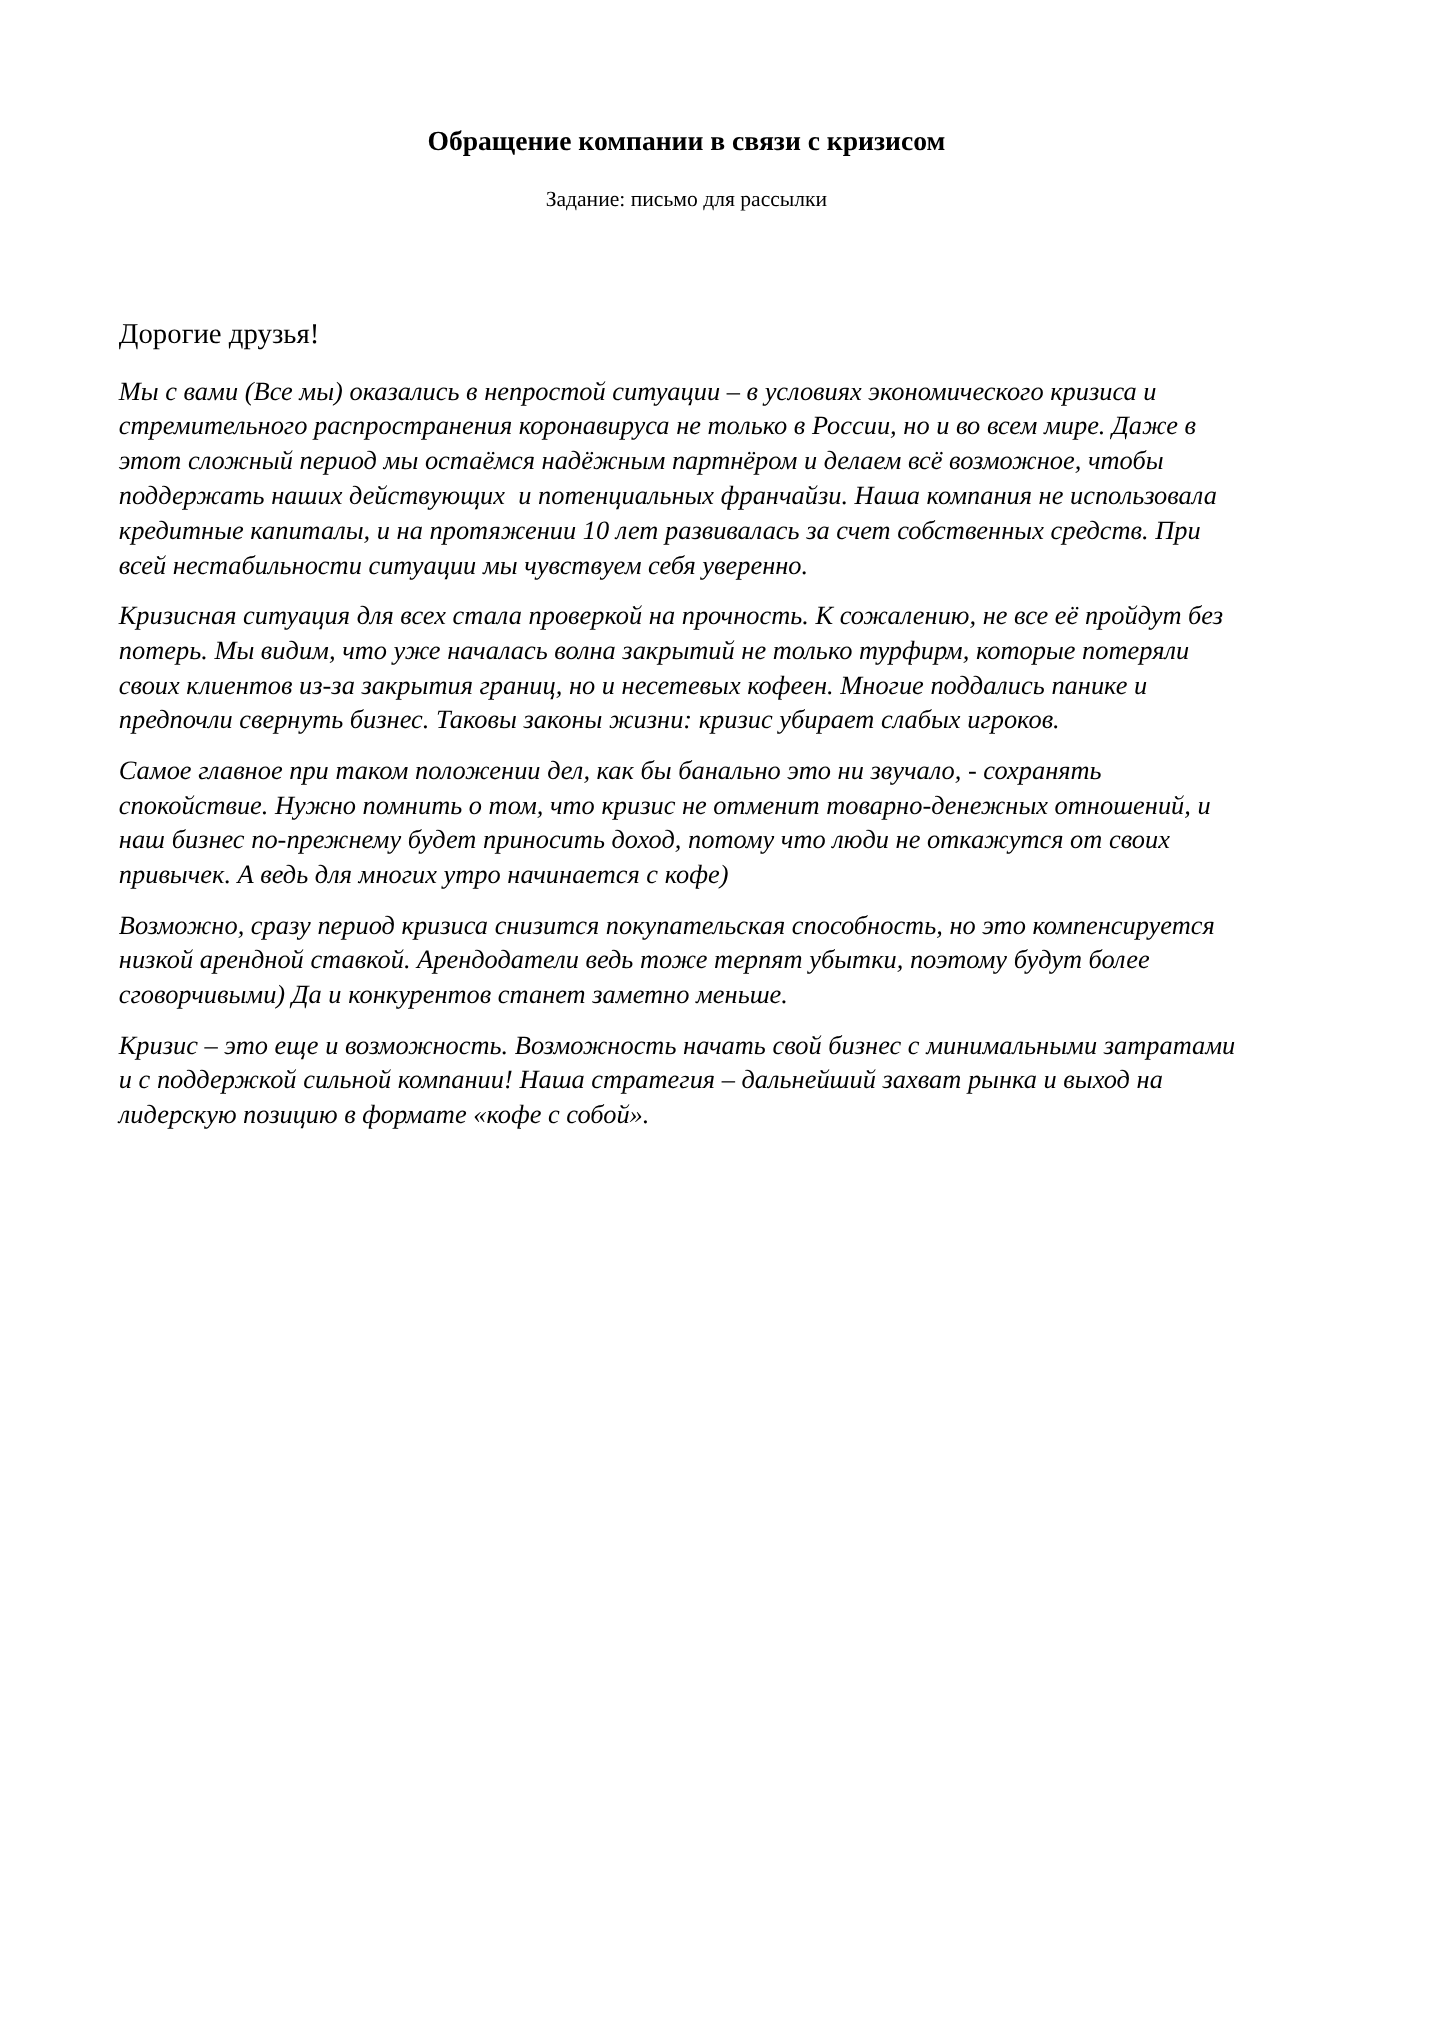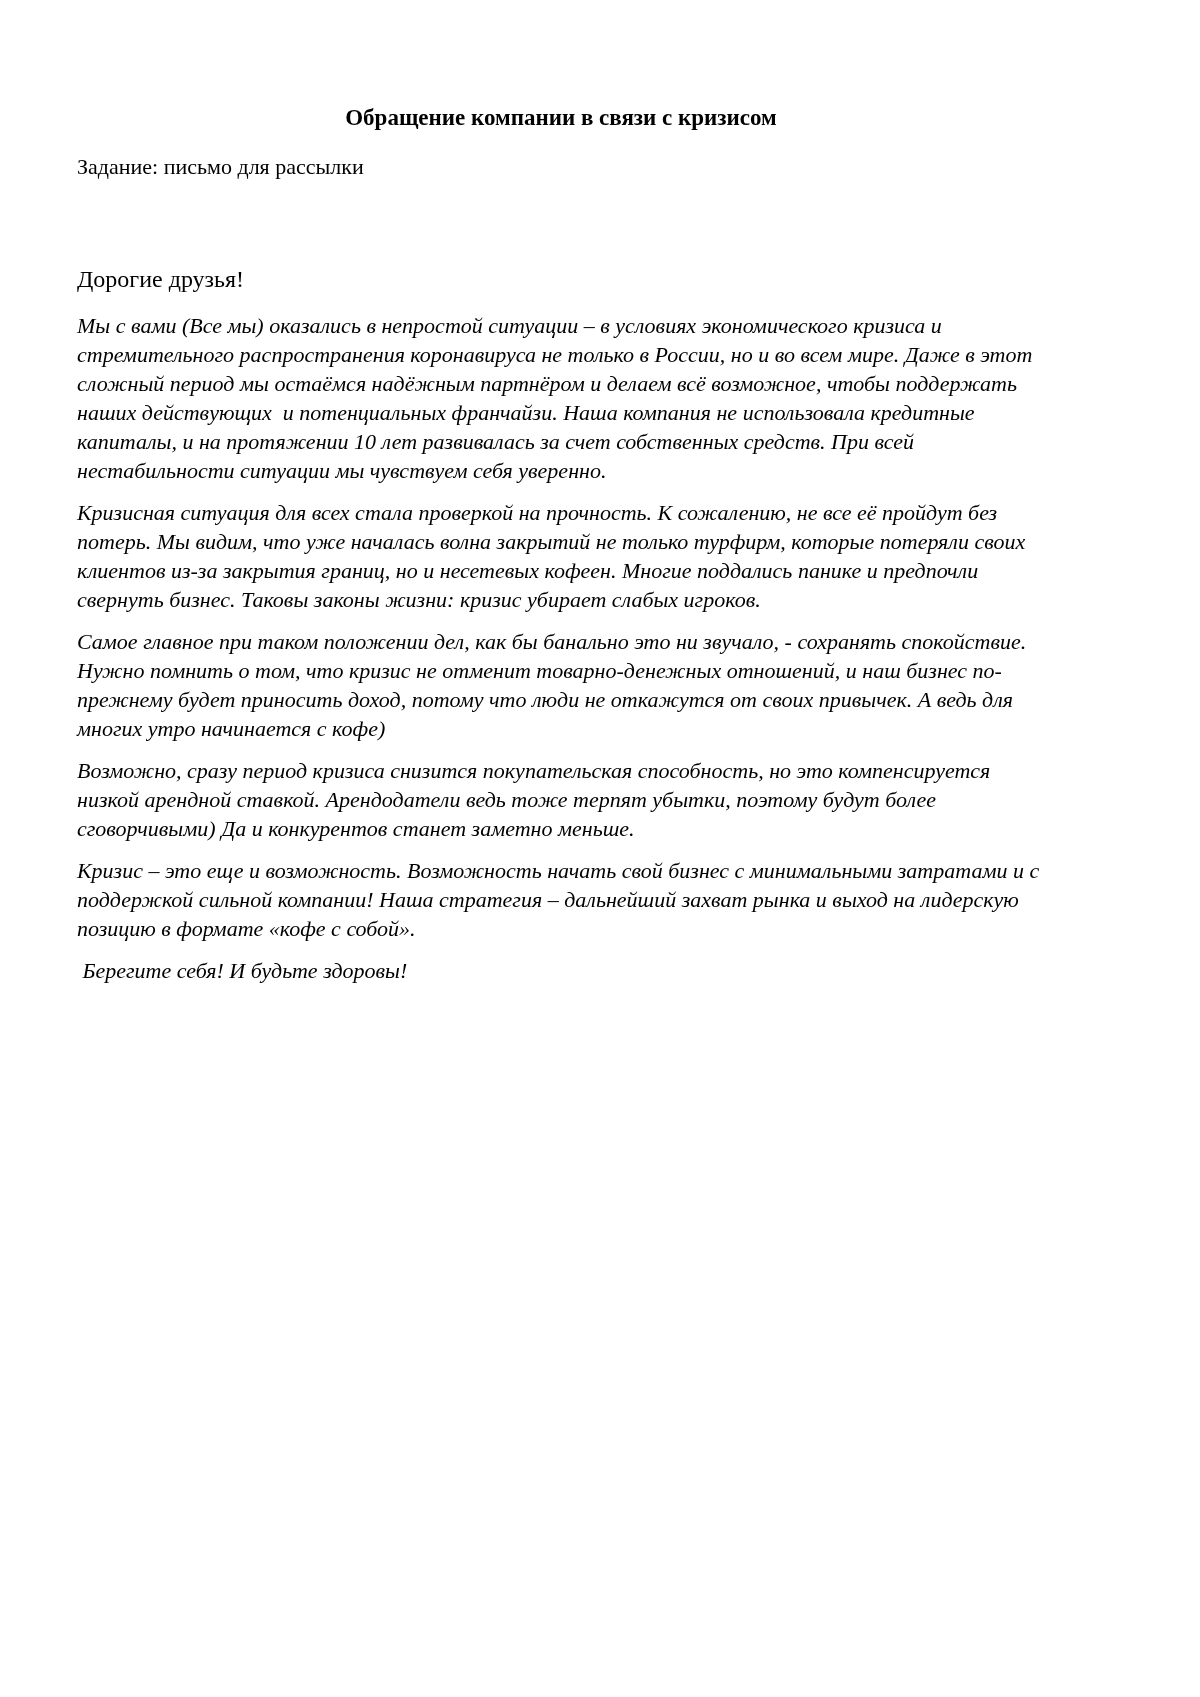--- a/index.html
+++ b/index.html
@@ -8,34 +8,35 @@
     background: #ffffff;
   }
   .page {
     position: relative;
     width: 1200px;
     height: 1697px;
     background: #ffffff;
     color: #000000;
     font-family: "Liberation Serif", "DejaVu Serif", serif;
     box-sizing: border-box;
-    padding: 103px 155px 0 77px;
+    padding: 103px 155px 0 99px;
     overflow: hidden;
   }
   .doc-title {
     font-size: 23px;
     font-weight: bold;
     text-align: center;
     margin: 0 0 20px 0;
     line-height: 29px;
   }
   .doc-subtitle {
-    font-size: 22px;
+    font-size: 18px;
     margin: 17px 0 84px 0;
     line-height: 29px;
+    text-align: center;
   }
   .salutation {
     font-size: 24px;
     margin: 0 0 17px 0;
     line-height: 29px;
   }
   .body-par {
     font-size: 22px;
     line-height: 29px;
     margin: 0 0 13px 0;
@@ -49,14 +50,13 @@
 
 <div class="page">
   <h1 class="doc-title">Обращение компании в связи с кризисом</h1>
   <p class="doc-subtitle">Задание: письмо для рассылки</p>
   <p class="salutation">Дорогие друзья!</p>
   <p class="body-par">Мы с вами (Все мы) оказались в непростой ситуации – в условиях экономического кризиса и стремительного распространения коронавируса не только в России, но и во всем мире. Даже в этот сложный период мы остаёмся надёжным партнёром и делаем всё возможное, чтобы поддержать наших действующих  и потенциальных франчайзи. Наша компания не использовала кредитные капиталы, и на протяжении 10 лет развивалась за счет собственных средств. При всей нестабильности ситуации мы чувствуем себя уверенно.</p>
   <p class="body-par">Кризисная ситуация для всех стала проверкой на прочность. К сожалению, не все её пройдут без потерь. Мы видим, что уже началась волна закрытий не только турфирм, которые потеряли своих клиентов из-за закрытия границ, но и несетевых кофеен. Многие поддались панике и предпочли свернуть бизнес. Таковы законы жизни: кризис убирает слабых игроков.</p>
   <p class="body-par">Самое главное при таком положении дел, как бы банально это ни звучало, - сохранять спокойствие. Нужно помнить о том, что кризис не отменит товарно-денежных отношений, и наш бизнес по-прежнему будет приносить доход, потому что люди не откажутся от своих привычек. А ведь для многих утро начинается с кофе)</p>
   <p class="body-par">Возможно, сразу период кризиса снизится покупательская способность, но это компенсируется низкой арендной ставкой. Арендодатели ведь тоже терпят убытки, поэтому будут более сговорчивыми) Да и конкурентов станет заметно меньше.</p>
   <p class="body-par">Кризис – это еще и возможность. Возможность начать свой бизнес с минимальными затратами и с поддержкой сильной компании! Наша стратегия – дальнейший захват рынка и выход на лидерскую позицию в формате «кофе с собой».</p>
-  <p class="body-par"> Берегите себя! И будьте здоровы!</p>
 </div>
 
 </body></html>

